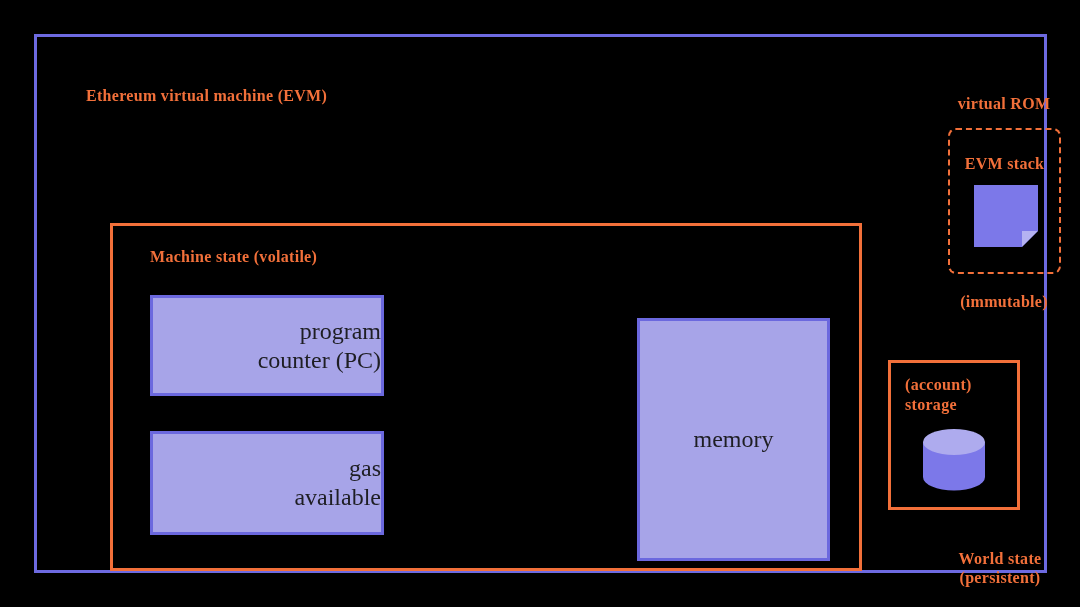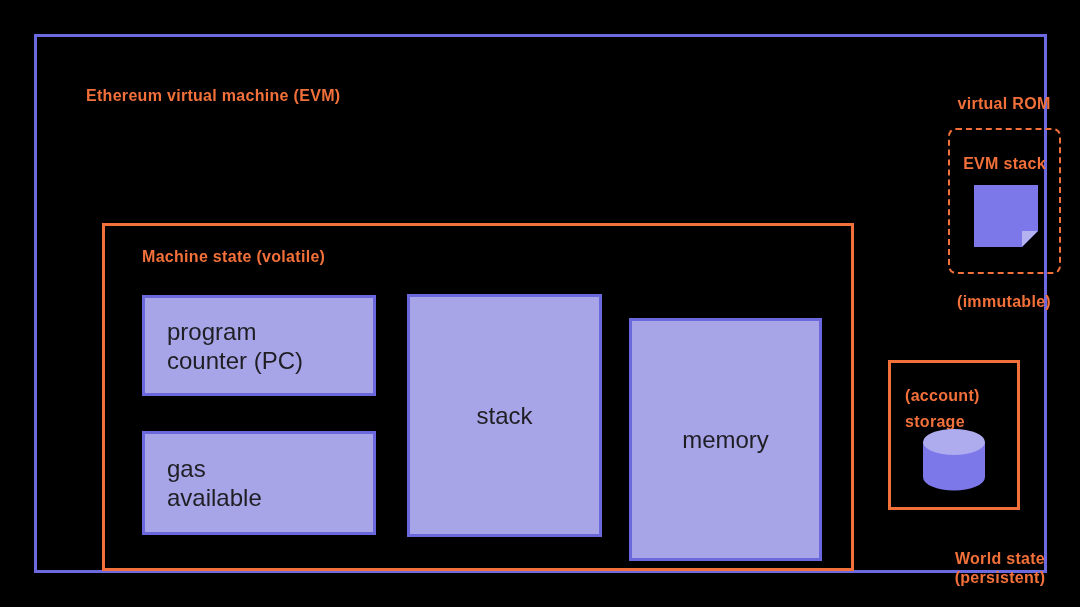--- a/index.html
+++ b/index.html
@@ -10,43 +10,44 @@
     --icon-purple:#7c78e9;
     --icon-light:#b5b2f2;
     --ink:#1e1e23;
     --bg:#000000;
   }
   html,body{margin:0;padding:0;background:var(--bg);}
   .stage{
     position:relative;
     width:1080px;height:607px;
     background:var(--bg);
-    font-family:Liberation Sans, sans-serif;
+    font-family:Liberation Serif, serif;
     overflow:hidden;
   }
   
   .evm-box{
     position:absolute;left:34px;top:34px;width:1013px;height:539px;
     border:3px solid var(--purple-line);
     box-sizing:border-box;
   }
   .orange-label{
     color:var(--orange);
     font-weight:bold;
     font-size:16px;
     line-height:19px;
     letter-spacing:0.3px;
     white-space:pre-line;
   }
   .evm-title{position:absolute;left:49px;top:49px;}
   
   .machine-box{
-    position:absolute;left:65px;top:186px;width:752px;height:348px;
+    position:absolute;left:73px;top:186px;width:752px;height:348px;
     border:3px solid var(--orange);
     box-sizing:border-box;
+    text-align:right;
   }
   .machine-title{position:absolute;left:37px;top:21px;}
   .pbox{
     position:absolute;
     background:var(--box-fill);
     border:3px solid var(--box-edge);
     box-sizing:border-box;
     color:var(--ink);
     font-size:24px;
     line-height:29px;
@@ -79,21 +80,21 @@
     background:var(--icon-light);
     clip-path:polygon(0 0,100% 0,0 100%);
   }
   .immutable-label{position:absolute;left:877px;top:255px;width:180px;text-align:center;}
   
   .account-box{
     position:absolute;left:851px;top:323px;width:132px;height:150px;
     border:3px solid var(--orange);
     box-sizing:border-box;
   }
-  .account-label{position:absolute;left:14px;top:12px;line-height:26px;margin-top:8px;}
+  .account-label{position:absolute;left:14px;top:12px;line-height:20px;}
   .cylinder-icon{position:absolute;left:30px;top:64px;width:66px;height:66px;}
   .world-state-label{position:absolute;left:863px;top:512px;width:200px;text-align:center;}
 </style>
 </head>
 <body>
 
 <div class="stage">
 
   <div class="evm-box">
 
@@ -101,21 +102,20 @@
 
     <div class="machine-box">
       <div class="orange-label machine-title">Machine state (volatile)</div>
 
       <div class="pbox left-text pc-box">program
 counter (PC)</div>
 
       <div class="pbox left-text gas-box">gas
 available</div>
 
-      <div class="pbox center-text stack-box">stack</div>
 
       <div class="pbox center-text memory-box">memory</div>
     </div>
 
     <div class="orange-label vrom-title">virtual ROM</div>
 
     <div class="rom-box">
       <div class="orange-label evm-code-label">EVM stack</div>
       <div class="note-icon"></div>
     </div>

